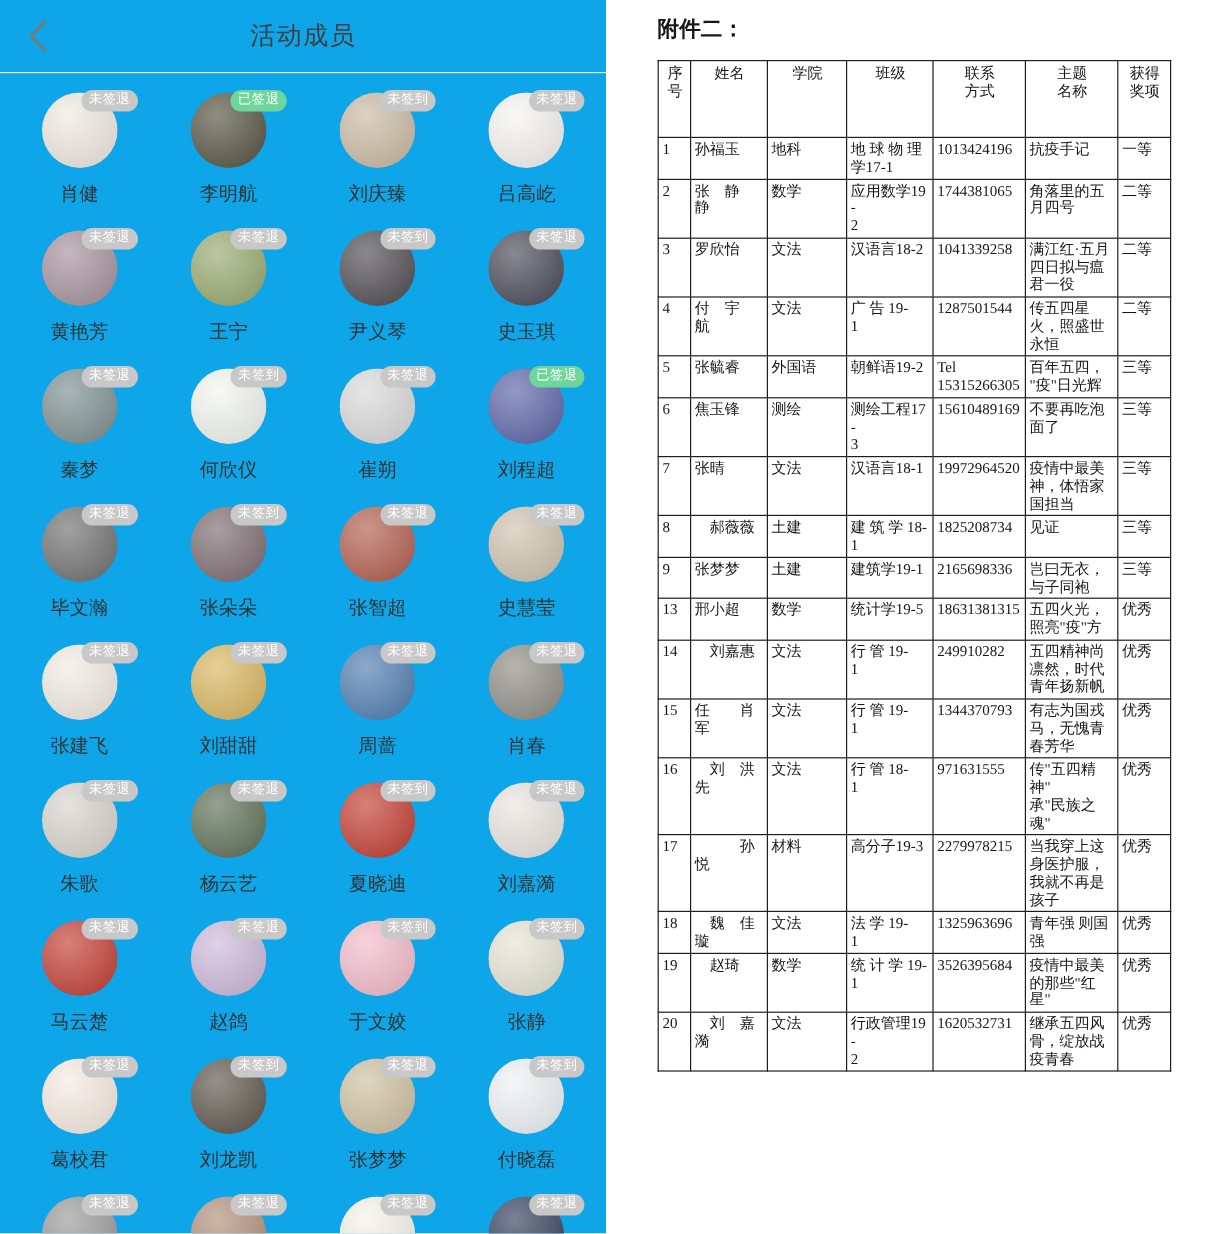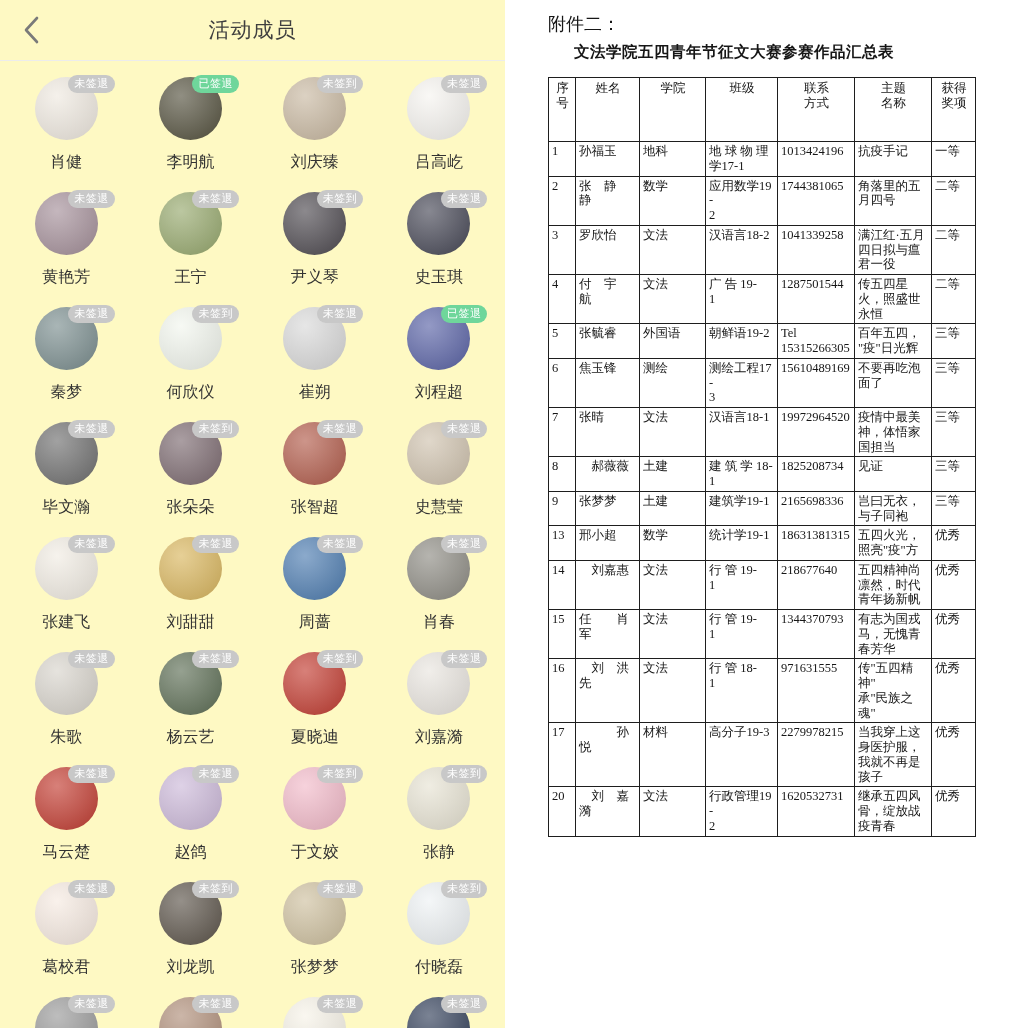--- a/index.html
+++ b/index.html
@@ -1,35 +1,35 @@
 <!DOCTYPE html>
 <html><head>
 <meta charset="utf-8">
 <style>
   * { margin:0; padding:0; box-sizing:border-box; }
   html,body { width:1024px; height:1028px; overflow:hidden; background:#fff; }
   body { position:relative; font-family:"Liberation Sans","DejaVu Sans",sans-serif; }
 
   
-  .app { position:absolute; left:0; top:0; width:505px; height:1028px; background:#fef9c3; }
+  .app { position:absolute; left:0; top:0; width:505px; height:1028px; background:#0ea5e9; }
   .app-header { position:relative; height:60px; display:flex; align-items:center; justify-content:center; }
   .back-btn { position:absolute; left:14px; top:12px; width:36px; height:36px; display:flex; align-items:center; justify-content:center; cursor:pointer; }
   .app-title { font-size:21px; color:#3f3f3f; letter-spacing:1px; }
   .app-divider { height:1px; background:#ececec; width:100%; }
   .members-grid { display:grid; grid-template-columns:repeat(4,1fr); grid-auto-rows:115px; padding:16px 4px 0 4px; }
   .member { display:flex; flex-direction:column; align-items:center; cursor:pointer; }
   .avatar-wrap { position:relative; width:63px; height:63px; }
   .avatar { width:63px; height:63px; border-radius:50%; background:#ddd; }
   .badge { position:absolute; top:-2px; right:-17px; font-size:11px; line-height:1; color:#fff; padding:3px 6px 4px; border-radius:10px; white-space:nowrap; letter-spacing:.5px; }
   .member-name { margin-top:12px; font-size:16px; color:#333; white-space:nowrap; }
 
   
   .doc { position:absolute; left:512px; top:0; width:512px; height:1028px; background:#fff;
          font-family:"Liberation Serif","DejaVu Serif",serif; color:#161616; padding:12px 0 0 36px; }
-  .doc-appendix { font-size:18px; font-weight:normal; font-family:"Liberation Sans","DejaVu Sans",sans-serif; }
+  .doc-appendix { font-size:18px; font-weight:bold; font-family:"Liberation Sans","DejaVu Sans",sans-serif; }
   .doc-title { font-size:15.5px; font-weight:bold; margin:6px 0 0 26px; font-family:"Liberation Sans","DejaVu Sans",sans-serif; letter-spacing:.5px; }
   table.entries { border-collapse:collapse; margin-top:14px; table-layout:fixed; }
   table.entries th, table.entries td {
      border:1.5px solid #1e1e1e; font-weight:normal; font-size:12.5px; line-height:1.18;
      vertical-align:top; text-align:left; padding:2px 2px 2px 3px; white-space:pre-line;
      word-break:break-all; overflow:hidden;
   }
   table.entries th { text-align:center; height:64px; padding-top:3px; }
   col.c0{width:27px} col.c1{width:64px} col.c2{width:66px} col.c3{width:72px}
   col.c4{width:77px} col.c5{width:77px} col.c6{width:44px}
@@ -335,21 +335,20 @@
       <div class="avatar" style="background: radial-gradient(circle at 35% 30%, rgba(255, 255, 255, 0.35), rgba(0, 0, 0, 0.12)), rgb(51, 64, 90);"></div>
       <div class="badge" style="background: rgb(200, 200, 200);">未签退</div>
     </div>
     <div class="member-name"></div>
   </div>
 </div>
 </div>
 
 <div class="doc">
   <div class="doc-appendix">附件二：</div>
-  <div class="doc-title">文法学院五四青年节征文大赛参赛作品汇总表</div>
   <table class="entries">
     <colgroup>
       <col class="c0">
         <col class="c1">
         <col class="c2">
         <col class="c3">
         <col class="c4">
         <col class="c5">
         <col class="c6">
     </colgroup>
@@ -465,33 +464,33 @@
           <td class="col-3">建筑学19-1</td>
           <td class="col-4">2165698336</td>
           <td class="col-5">岂曰无衣，
 与子同袍</td>
           <td class="col-6">三等</td>
         </tr>
         <tr class="entry-row">
           <td class="col-0">13</td>
           <td class="col-1">邢小超</td>
           <td class="col-2">数学</td>
-          <td class="col-3">统计学19-1</td>
+          <td class="col-3">统计学19-5</td>
           <td class="col-4">18631381315</td>
           <td class="col-5">五四火光，
 照亮"疫"方</td>
           <td class="col-6">优秀</td>
         </tr>
         <tr class="entry-row">
           <td class="col-0">14</td>
           <td class="col-1">　刘嘉惠</td>
           <td class="col-2">文法</td>
           <td class="col-3">行 管 19-
 1</td>
-          <td class="col-4">218677640</td>
+          <td class="col-4">249910282</td>
           <td class="col-5">五四精神尚
 凛然，时代
 青年扬新帆</td>
           <td class="col-6">优秀</td>
         </tr>
         <tr class="entry-row">
           <td class="col-0">15</td>
           <td class="col-1">任　　肖
 军</td>
           <td class="col-2">文法</td>
@@ -522,20 +521,43 @@
           <td class="col-2">材料</td>
           <td class="col-3">高分子19-3</td>
           <td class="col-4">2279978215</td>
           <td class="col-5">当我穿上这
 身医护服，
 我就不再是
 孩子</td>
           <td class="col-6">优秀</td>
         </tr>
         <tr class="entry-row">
+          <td class="col-0">18</td>
+          <td class="col-1">　魏　佳
+璇</td>
+          <td class="col-2">文法</td>
+          <td class="col-3">法 学 19-
+1</td>
+          <td class="col-4">1325963696</td>
+          <td class="col-5">青年强 则国
+强</td>
+          <td class="col-6">优秀</td>
+        </tr>
+        <tr class="entry-row">
+          <td class="col-0">19</td>
+          <td class="col-1">　赵琦</td>
+          <td class="col-2">数学</td>
+          <td class="col-3">统 计 学 19-
+1</td>
+          <td class="col-4">3526395684</td>
+          <td class="col-5">疫情中最美
+的那些"红星"</td>
+          <td class="col-6">优秀</td>
+        </tr>
+        <tr class="entry-row">
           <td class="col-0">20</td>
           <td class="col-1">　刘　嘉
 漪</td>
           <td class="col-2">文法</td>
           <td class="col-3">行政管理19-
 2</td>
           <td class="col-4">1620532731</td>
           <td class="col-5">继承五四风
 骨，绽放战
 疫青春</td>

